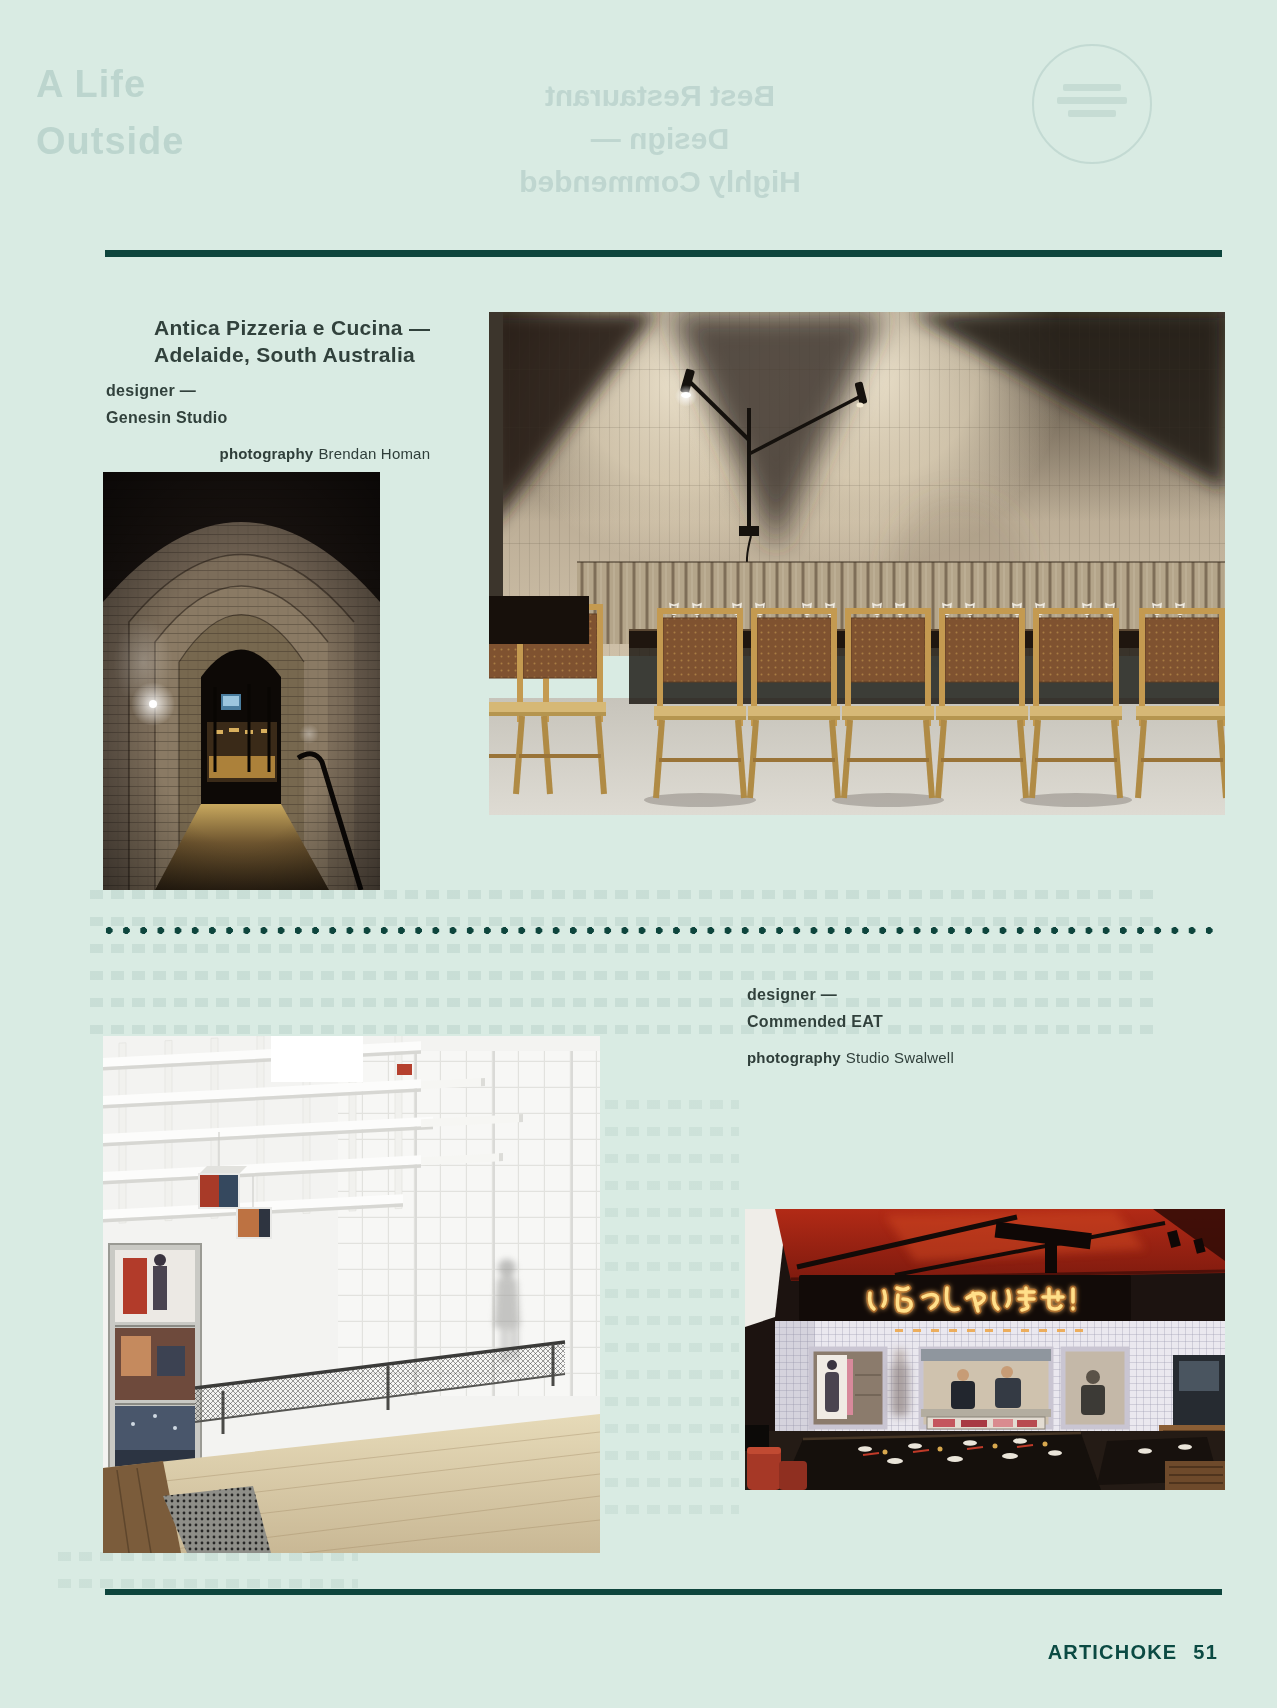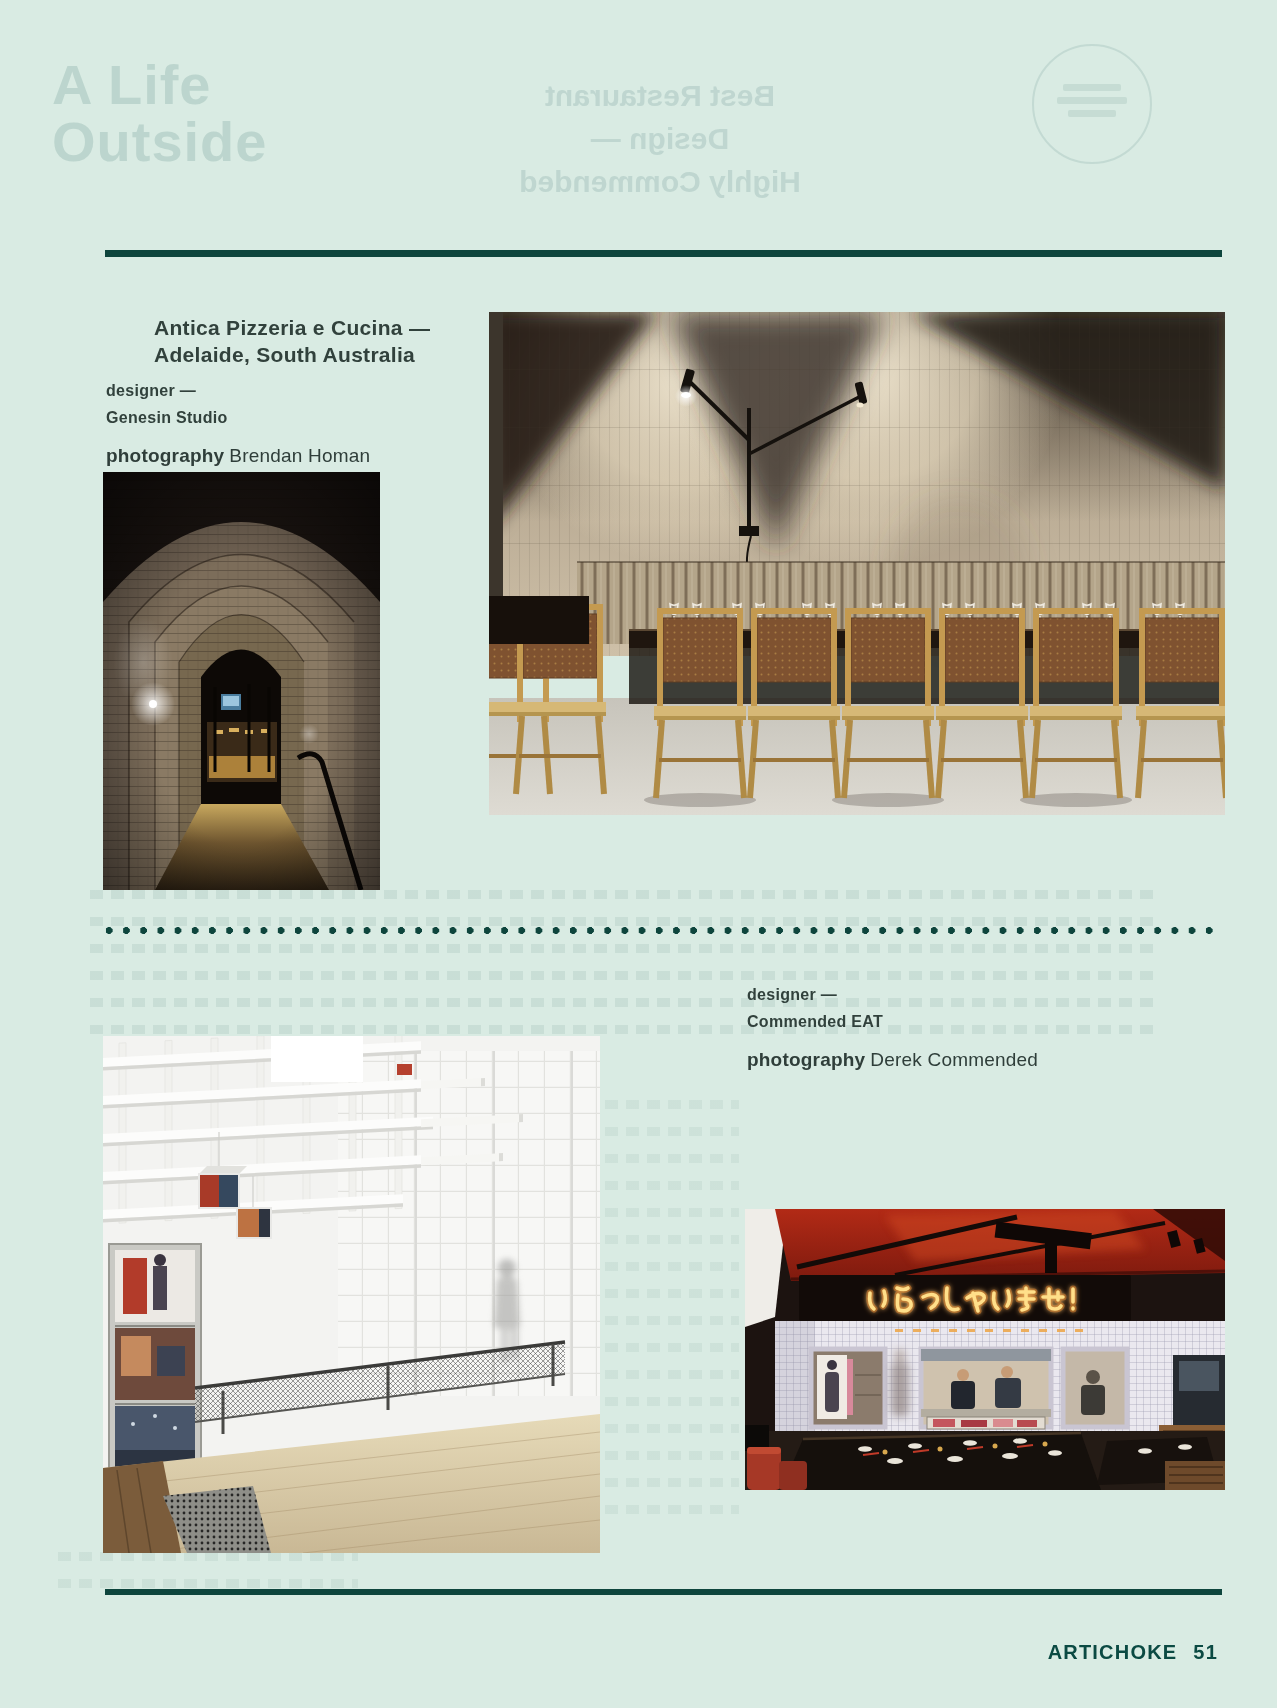--- a/index.html
+++ b/index.html
@@ -7,30 +7,30 @@
         font-family:"Liberation Sans",sans-serif;}
   .rule{position:absolute;background:#0e453d;}
   .rule-top{left:105px;top:250px;width:1117px;height:7px;}
   .rule-bottom{left:105px;top:1589px;width:1117px;height:6px;}
   .dotted{position:absolute;left:105px;top:926px;width:1118px;height:9px;
     background-image:radial-gradient(circle at 4.2px 4.5px,#0e453d 0 3.4px,rgba(0,0,0,0) 3.6px);
     background-size:17.2px 9px;background-repeat:repeat-x;}
   .cap{position:absolute;color:#31413c;}
   .cap .title{font-size:21px;line-height:27px;font-weight:700;letter-spacing:.3px;margin-left:48px;}
   .cap .designer{font-size:16px;line-height:27px;font-weight:700;letter-spacing:.3px;margin-top:9px;}
-  .cap .credit{font-size:19px;margin-top:14px;letter-spacing:.2px;color:#2f3e3a;}
+  .cap .credit{font-size:15px;margin-top:14px;letter-spacing:.2px;color:#2f3e3a;text-align:right;}
   .cap .credit .lbl{font-weight:700;margin-right:5px;}
   .block1{left:106px;top:314px;}
   .block2{left:747px;top:972px;}
   .footer{position:absolute;top:1641px;right:59px;color:#0b4a43;font-weight:700;
           font-size:20px;letter-spacing:1.2px;}
   .footer .pageno{margin-left:16px;}
   
   .ghost{position:absolute;color:rgba(154,186,180,0.45);font-weight:700;}
-  .ghost-title{left:52px;top:56px;font-size:56px;line-height:57px;letter-spacing:1px;}
+  .ghost-title{left:36px;top:56px;font-size:38px;line-height:57px;letter-spacing:1px;}
   .ghost-mirror{left:420px;top:74px;width:480px;text-align:center;font-size:30px;line-height:43px;
                 transform:scaleX(-1);color:rgba(154,186,180,0.42);}
   .ghost-badge{position:absolute;left:1032px;top:44px;width:116px;height:116px;border-radius:50%;
                border:2px solid rgba(154,186,180,0.35);}
   .ghost-badge i{display:block;margin:0 auto;background:rgba(154,186,180,0.30);height:7px;border-radius:2px;}
   .ghost-badge i.b1{width:58px;margin-top:38px;} .ghost-badge i.b2{width:70px;margin-top:6px;}
   .ghost-badge i.b3{width:48px;margin-top:6px;}
   .ghost-texture{position:absolute;
     background-image:
       repeating-linear-gradient(180deg,rgba(0,0,0,0) 0 9px,#d9ebe3 9px 27px),
@@ -265,21 +265,21 @@
   </figure>
 
   <div class="dotted"></div>
 
   <div class="cap block2">
     <div class="designer">
       <div>designer —</div>
       <div>Commended EAT</div>
     </div>
     <div class="credit">
-      <span class="lbl">photography</span><span>Derek Commended</span>
+      <span class="lbl">photography</span><span>Studio Swalwell</span>
     </div>
   </div>
 
   <figure class="photo ph-white" style="margin:0" aria-label="White lattice interior with net balustrade at Tetsujin">
     <svg viewBox="0 0 497 517" preserveAspectRatio="none">
       <defs>
         <pattern id="wgrid" width="26" height="26" patternUnits="userSpaceOnUse">
           <path d="M25.4,0 V26 M0,25.4 H26" stroke="#e2e2de" stroke-width="1.2"></path>
         </pattern>
         <pattern id="wmesh" width="5" height="5" patternUnits="userSpaceOnUse">

